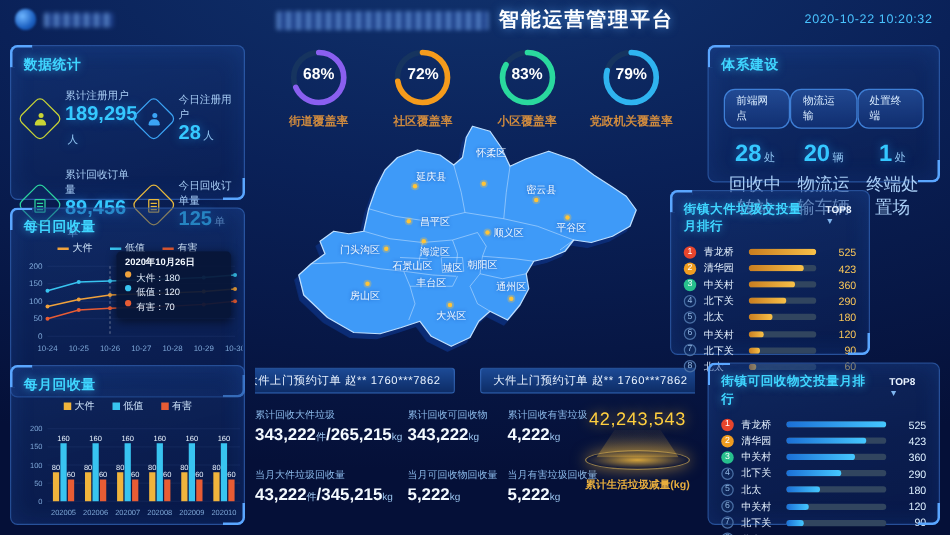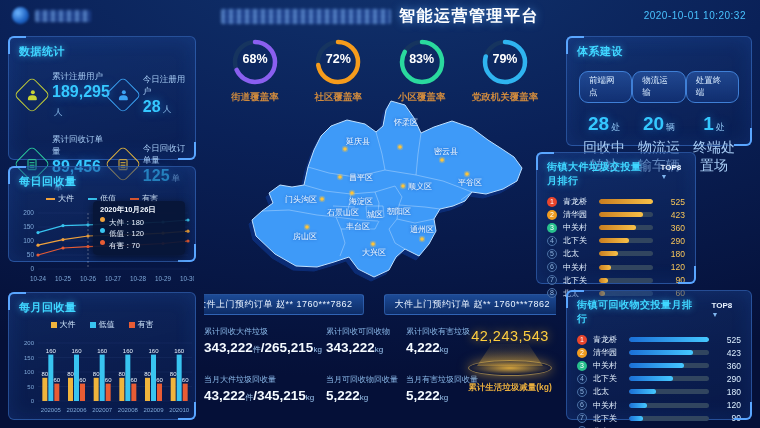--- a/index.html
+++ b/index.html
@@ -55,21 +55,21 @@
   .tooltip-title { font-size:7.5px; font-weight:bold; color:#f2f8ff; margin-bottom:2px; }
   .tooltip-row { font-size:7.5px; color:#e8f2ff; line-height:1.5; display:flex; align-items:flex-start; }
   .tooltip-row i { width:5px; height:5px; border-radius:50%; margin-right:4px; }
   
   .gauges { position:absolute; left:204px; top:38px; width:352px; display:flex; justify-content:space-between; padding:0 10px; }
   .gauge { width:82px; text-align:center; }
   .gauge-ring { position:relative; width:54px; height:50px; margin:0 auto; }
   .gauge-pct { position:absolute; left:0; top:14px; width:54px; text-align:center; font-size:12.5px; font-weight:bold; color:#fff; }
   .gauge-label { font-size:9.5px; color:#cf8a3e; margin-top:3px; font-weight:bold; }
   
-  .map-wrap { position:absolute; left:228px; top:98px; width:322px; height:194px; }
+  .map-wrap { position:absolute; left:215px; top:98px; width:322px; height:194px; }
   
   .ticker { position:absolute; left:204px; top:294px; width:352px; height:21px; overflow:hidden; }
   .ticker-track { display:flex; gap:20px; margin-left:-18px; height:21px; align-items:center; }
   .ticker-item { flex:0 0 auto; background:linear-gradient(180deg,#1c4a96,#0d2c66); border:1px solid rgba(80,140,230,.4);
     border-radius:3px; padding:3px 10px; font-size:9px; color:#e9f3ff; white-space:nowrap; letter-spacing:.5px; }
   
   .summary { position:absolute; left:204px; top:326px; width:352px; height:96px; display:flex; flex-wrap:wrap; }
   .sum-item { height:46px; }
   .sum-item:nth-child(1),.sum-item:nth-child(4){ width:122px; }
   .sum-item:nth-child(2),.sum-item:nth-child(5){ width:80px; }
@@ -112,21 +112,21 @@
 
 <header class="hdr">
   <div class="hdr-logo">
     <span class="logo-circle"></span>
     <span class="mosaic logo-mosaic"></span>
   </div>
   <div class="hdr-center">
     <span class="mosaic title-mosaic"></span>
     <span class="hdr-title">智能运营管理平台</span>
   </div>
-  <div class="hdr-date">2020-10-01 10:20:32</div>
+  <div class="hdr-date">2020-10-22 10:20:32</div>
 </header>
 
 <section class="panel" style="left:8px; top:36px; width:188px; height:124px;">
   <div class="panel-title">数据统计</div>
   <div class="stats-grid" id="stats-grid">
       <div class="stat-item">
         <div class="stat-badge" style="border-color: rgb(200, 212, 53); color: rgb(200, 212, 53);">
           <div class="gl icon-person"></div>
         </div>
         <div>
@@ -157,21 +157,21 @@
           <div class="gl icon-doc"></div>
         </div>
         <div>
           <div class="stat-label">今日回收订单量</div>
           <div class="stat-value"><span>125</span><span class="stat-unit">单</span></div>
         </div>
       </div>
     </div>
 </section>
 
-<section class="panel" style="left:8px; top:166px; width:188px; height:96px;">
+<section class="panel" style="left:8px; top:166px; width:188px; height:152px;">
   <div class="panel-title">每日回收量</div>
   <div class="legend" id="daily-legend">
       <span><i class="legend-swatch dash" style="background: rgb(240, 162, 60);"></i>大件</span>
       <span><i class="legend-swatch dash" style="background: rgb(56, 196, 240);"></i>低值</span>
       <span><i class="legend-swatch dash" style="background: rgb(232, 92, 52);"></i>有害</span>
     </div>
   <div id="daily-chart" style="padding:1px 3px 0;"><svg width="182" height="86" viewBox="0 0 182 86">
         <line x1="26" y1="64" x2="176" y2="64" stroke="rgba(120,160,220,0.12)" stroke-width="0.6"></line>
         <text x="22" y="66" text-anchor="end" font-size="6.5" fill="#7fa8d8">0</text>
         <line x1="26" y1="50" x2="176" y2="50" stroke="rgba(120,160,220,0.12)" stroke-width="0.6"></line>

